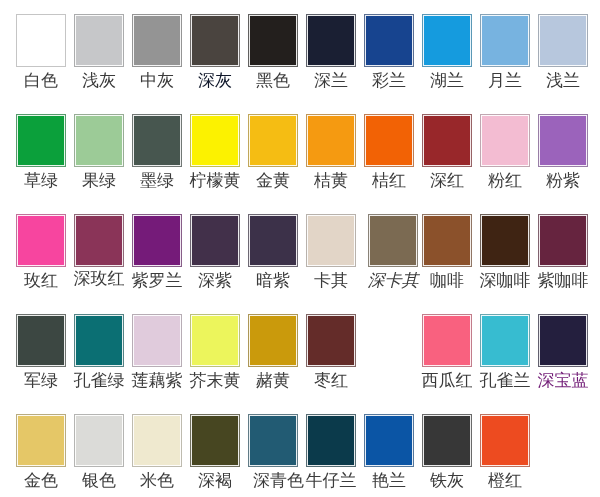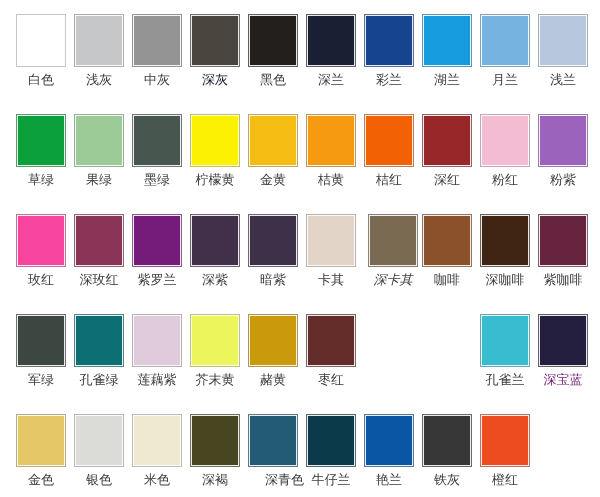--- a/index.html
+++ b/index.html
@@ -40,21 +40,21 @@
     box-sizing: border-box;
     border: 1px solid rgba(150,150,150,0.55);
     box-shadow: 0 0 0 1px rgba(255,255,255,0.9) inset;
   }
   .swatch-label {
     position: absolute;
     left: -4px;
     top: 72px;
     width: 62px;
     text-align: center;
-    font-size: 13px;
+    font-size: 17px;
     line-height: 16px;
     color: #3b3b3b;
     letter-spacing: 0px;
     white-space: nowrap;
     font-family: "DejaVu Sans", "Liberation Sans", sans-serif;
   }
 </style>
 </head>
 <body style="background: rgb(255, 255, 255);">
 
@@ -143,21 +143,21 @@
         <div class="swatch-label" style="color: rgb(59, 59, 59);">粉紫</div>
       </div>
     </div>
     <div class="swatch-row">
       <div class="swatch-cell" style="left: 14px;">
         <div class="swatch-chip" style="background-color: rgb(247, 69, 159);"></div>
         <div class="swatch-label" style="color: rgb(59, 59, 59);">玫红</div>
       </div>
       <div class="swatch-cell" style="left: 72px;">
         <div class="swatch-chip" style="background-color: rgb(138, 52, 88);"></div>
-        <div class="swatch-label" style="color: rgb(59, 59, 59);">深玫红</div>
+        <div class="swatch-label" style="color: rgb(59, 59, 59); font-family: Liberation Mono, monospace;">深玫红</div>
       </div>
       <div class="swatch-cell" style="left: 130px;">
         <div class="swatch-chip" style="background-color: rgb(117, 27, 121);"></div>
         <div class="swatch-label" style="color: rgb(59, 59, 59);">紫罗兰</div>
       </div>
       <div class="swatch-cell" style="left: 188px;">
         <div class="swatch-chip" style="background-color: rgb(66, 48, 74);"></div>
         <div class="swatch-label" style="color: rgb(59, 59, 59);">深紫</div>
       </div>
       <div class="swatch-cell" style="left: 246px;">
@@ -203,20 +203,24 @@
         <div class="swatch-label" style="color: rgb(59, 59, 59);">芥末黄</div>
       </div>
       <div class="swatch-cell" style="left: 246px;">
         <div class="swatch-chip" style="background-color: rgb(202, 154, 12);"></div>
         <div class="swatch-label" style="color: rgb(59, 59, 59);">赭黄</div>
       </div>
       <div class="swatch-cell" style="left: 304px;">
         <div class="swatch-chip" style="background-color: rgb(100, 44, 41);"></div>
         <div class="swatch-label" style="color: rgb(59, 59, 59);">枣红</div>
       </div>
+      <div class="swatch-cell" style="left: 420px;">
+        <div class="swatch-chip" style="background-color: rgb(249, 97, 127);"></div>
+        <div class="swatch-label" style="color: rgb(59, 59, 59);">西瓜红</div>
+      </div>
       <div class="swatch-cell" style="left: 478px;">
         <div class="swatch-chip" style="background-color: rgb(55, 188, 208);"></div>
         <div class="swatch-label" style="color: rgb(59, 59, 59);">孔雀兰</div>
       </div>
       <div class="swatch-cell" style="left: 536px;">
         <div class="swatch-chip" style="background-color: rgb(36, 31, 62);"></div>
         <div class="swatch-label" style="color: #701a75;">深宝蓝</div>
       </div>
     </div>
     <div class="swatch-row">

